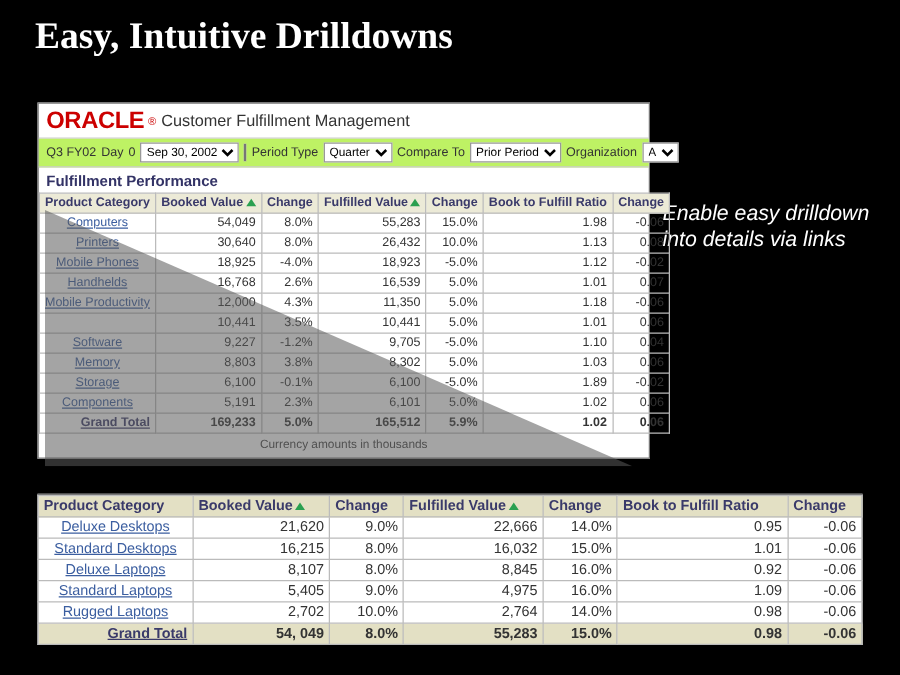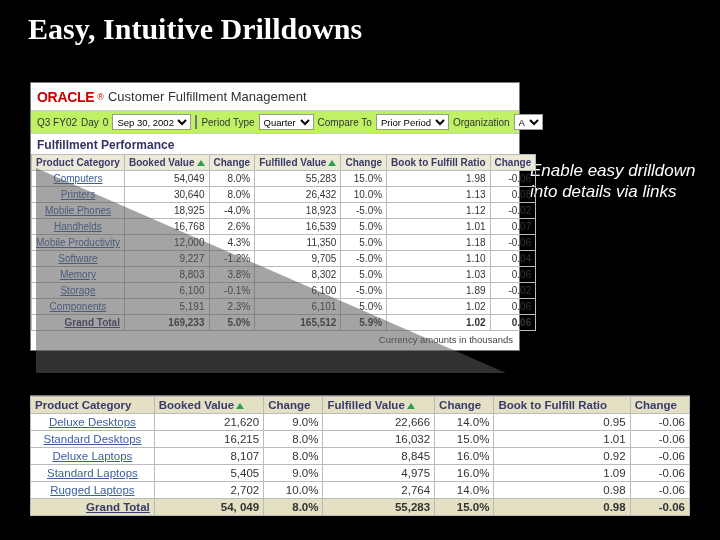--- a/index.html
+++ b/index.html
@@ -4,42 +4,42 @@
 <style>
   * { box-sizing: border-box; margin: 0; padding: 0; }
   html, body { width: 720px; height: 540px; background: #000; font-family: Arial, Helvetica, sans-serif; overflow: hidden; }
   .slide { position: relative; width: 720px; height: 524px; }
   .slide-title { color: #fff; font-family: "Times New Roman", serif; font-size: 30px; font-weight: bold; position: absolute; left: 28px; top: 12px; }
   .callout { position: absolute; left: 530px; top: 160px; width: 170px; color: #fff; font-style: italic; font-size: 17px; line-height: 1.25; }
 
   
   .app-window { position: absolute; left: 30px; top: 82px; width: 490px; background: #fff; border: 1px solid #777; font-size: 11px; }
   .app-header { display: flex; align-items: center; height: 28px; border-bottom: 1px solid #ccc; padding: 0 6px; }
-  .oracle-logo { color: #c00; font-weight: bold; font-size: 14px; letter-spacing: -0.3px; margin-right: 3px; }
+  .oracle-logo { color: #c00; font-weight: bold; font-size: 19px; letter-spacing: -0.3px; margin-right: 3px; }
   .oracle-dot { color: #c00; font-size: 9px; vertical-align: top; }
   .app-title { color: #333; font-size: 13px; margin-left: 4px; }
 
   .filter-row { display: flex; align-items: center; gap: 4px; padding: 3px 6px; border-bottom: 1px solid #ccc; font-size: 10px; color: #333; background: #bef264; white-space: nowrap; }
   .filter-row select { font-size: 9.5px; height: 16px; border: 1px solid #999; background: #fff; }
   .cal-icon { display: inline-block; width: 14px; height: 14px; border: 1px solid #777; background: #fff; position: relative; }
   .cal-icon::before { content: ""; position: absolute; top: 2px; left: 2px; right: 2px; height: 3px; background: #888; }
 
   .subsection-title { color: #336; font-size: 12px; font-weight: bold; padding: 4px 6px 2px; }
 
   
   table { border-collapse: collapse; width: 100%; font-size: 10px; }
   th, td { border: 1px solid #bbb; padding: 2px 4px; white-space: nowrap; }
   th { background: #ecead7; color: #3a3a6a; font-weight: bold; text-align: left; }
   td { color: #333; text-align: right; }
   td.cat { text-align: center; }
   td.cat a { color: #3b5ea0; text-decoration: underline; cursor: pointer; }
   tr.total td { font-weight: bold; text-align: right; }
   tr.total td.cat { text-align: right; color: #3a3a6a; text-decoration: underline; }
   .sort-tri { display: inline-block; width: 0; height: 0; border-left: 4px solid transparent; border-right: 4px solid transparent; border-bottom: 6px solid #2aa050; margin-left: 2px; vertical-align: middle; }
-  .footnote { font-size: 9.5px; color: #444; padding: 3px 6px 5px; text-align: right; }
+  .footnote { font-size: 9.5px; color: #444; padding: 3px 6px 5px; text-align: center; }
 
   
   .drill-window { position: absolute; left: 30px; top: 395px; width: 660px; background: #fff; font-size: 11.5px; border-top: 1px solid #777; }
   .drill-window table { font-size: 11.5px; }
   .drill-window th { background: #e3e0c4; }
   .drill-window tr.total td { background: #e3e0c4; }
 
   
   .spot { position: absolute; left: 36px; top: 168px; width: 470px; height: 205px; pointer-events: none; }
   .spot svg { width: 100%; height: 100%; }
@@ -123,20 +123,29 @@
           <tr>
             <td class="cat"><a>Mobile Productivity</a></td>
             <td>12,000</td>
             <td>4.3%</td>
             <td>11,350</td>
             <td>5.0%</td>
             <td>1.18</td>
             <td>-0.06</td>
           </tr>
           <tr>
+            <td class="cat"><a></a></td>
+            <td>10,441</td>
+            <td>3.5%</td>
+            <td>10,441</td>
+            <td>5.0%</td>
+            <td>1.01</td>
+            <td>0.06</td>
+          </tr>
+          <tr>
             <td class="cat"><a>Software</a></td>
             <td>9,227</td>
             <td>-1.2%</td>
             <td>9,705</td>
             <td>-5.0%</td>
             <td>1.10</td>
             <td>0.04</td>
           </tr>
           <tr>
             <td class="cat"><a>Memory</a></td>

